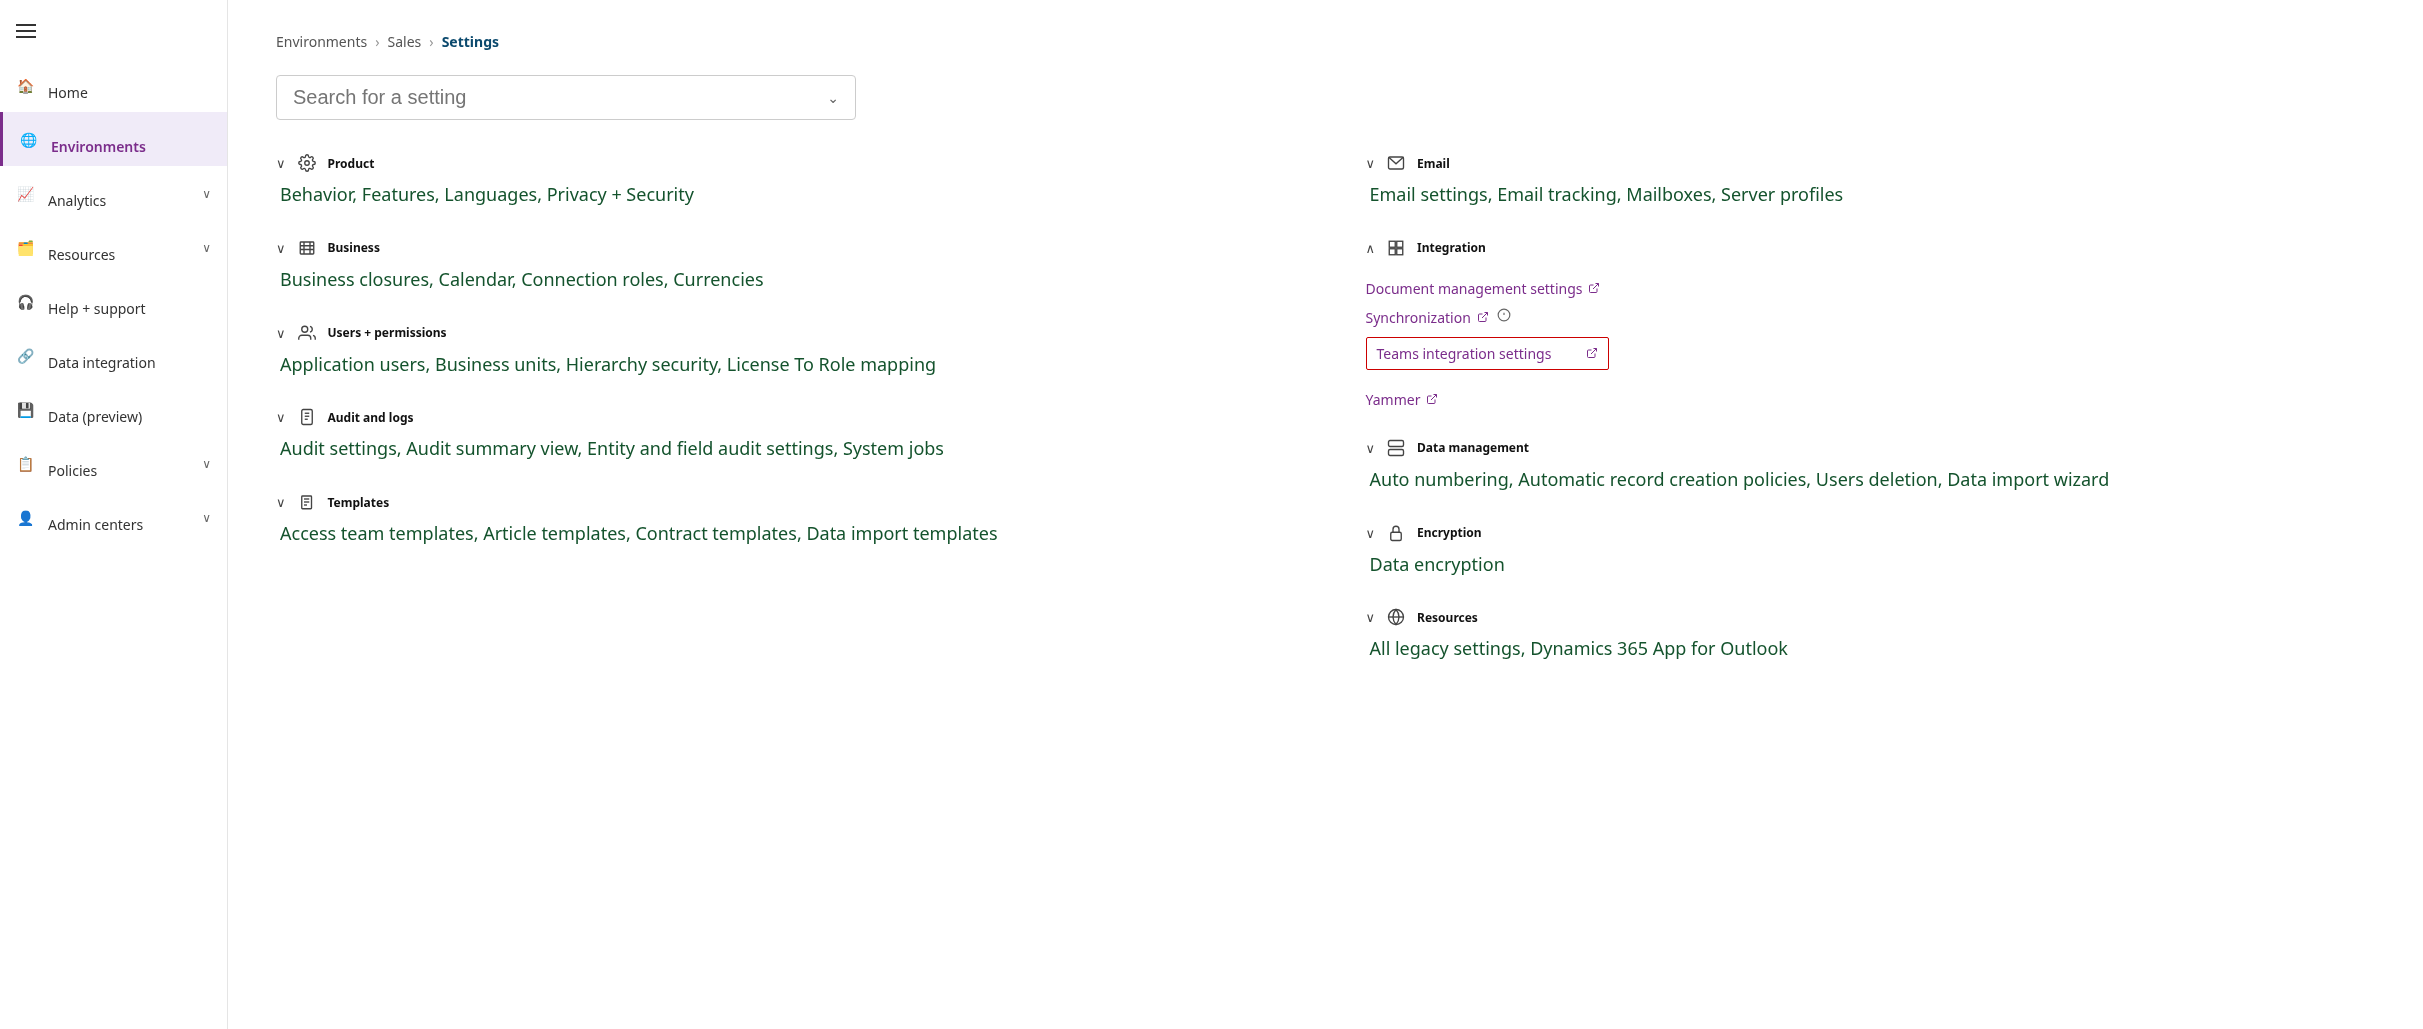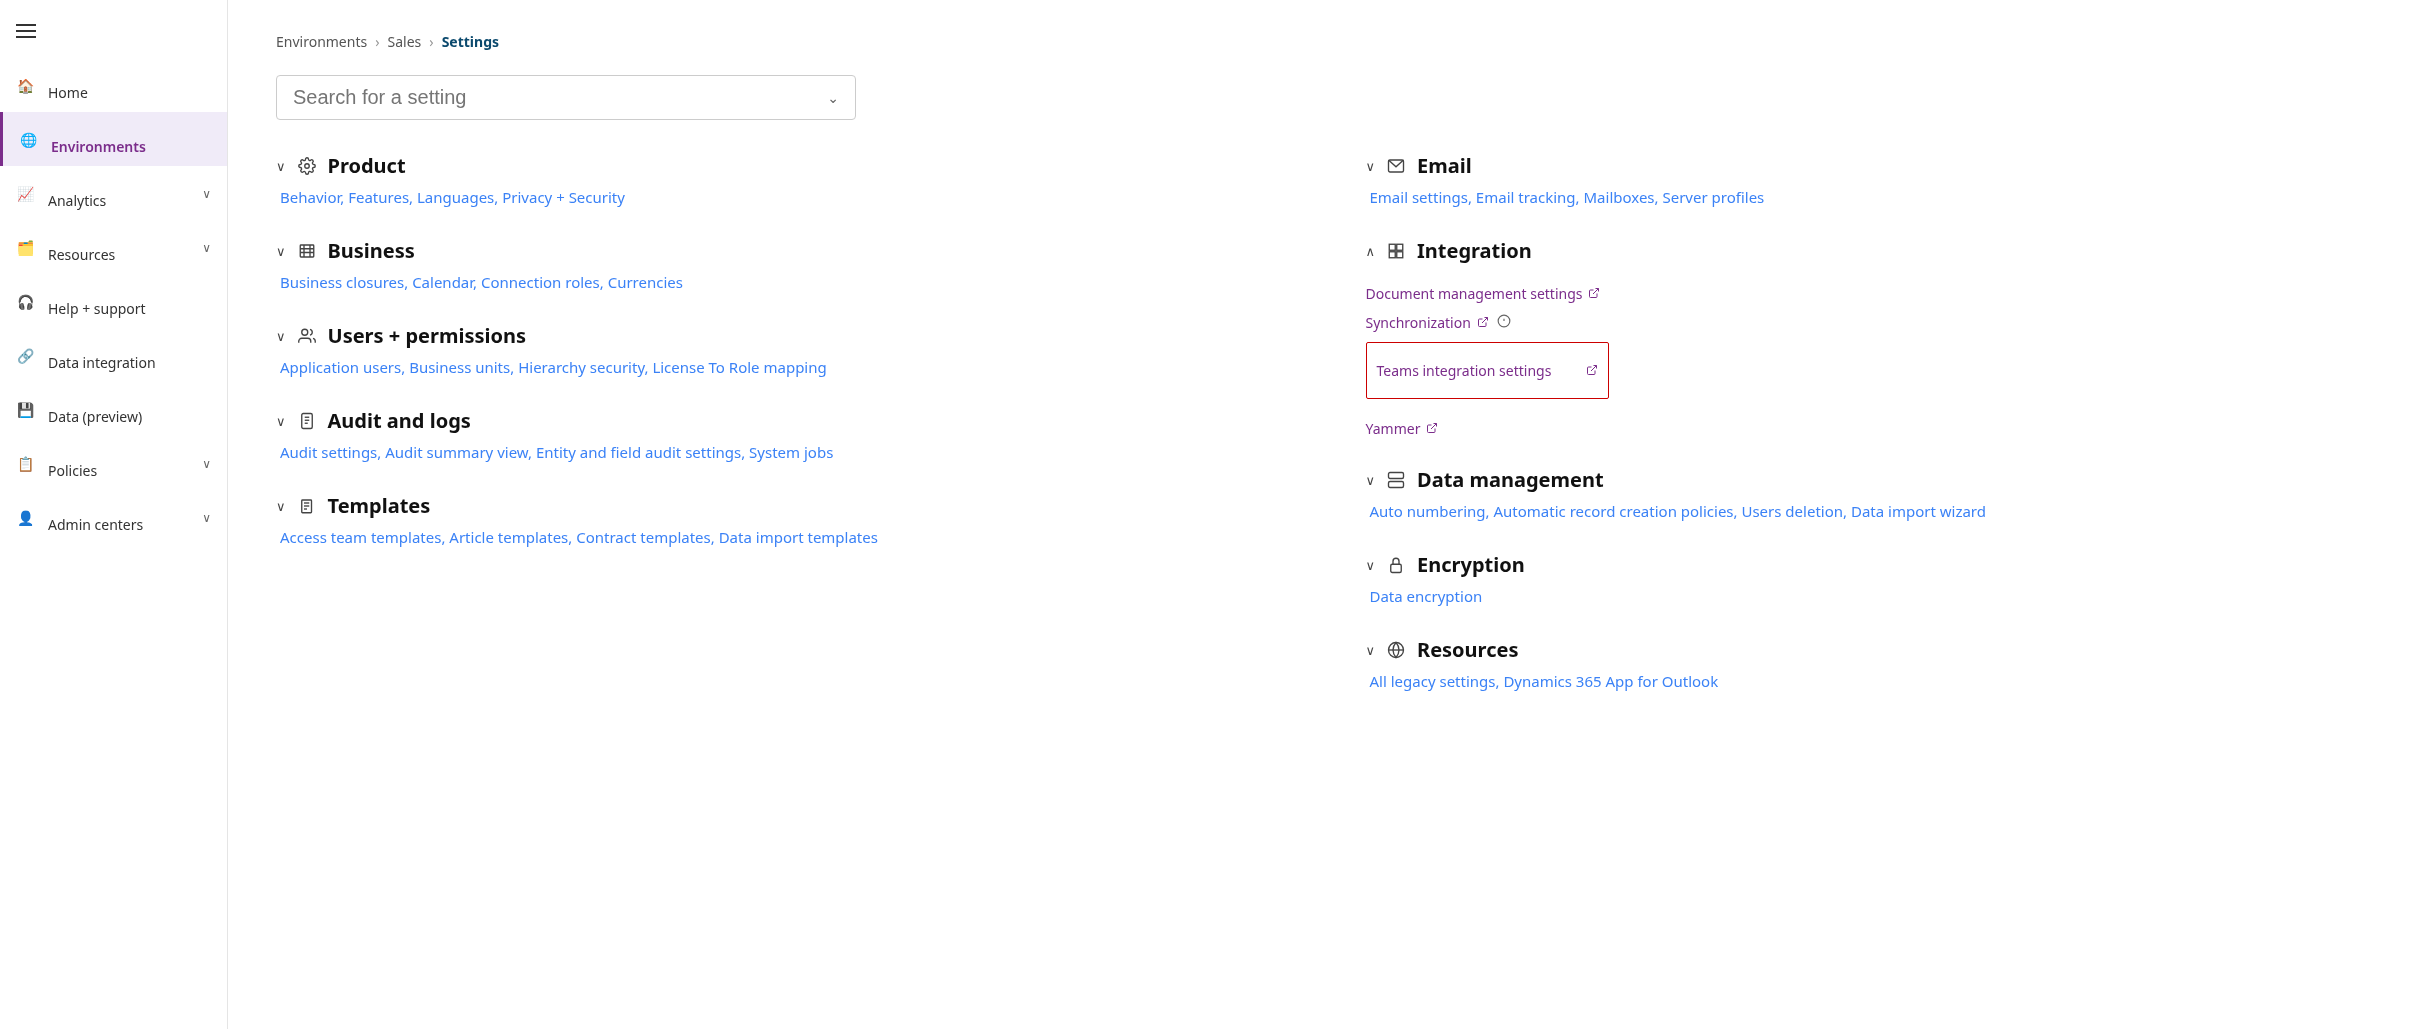--- a/index.html
+++ b/index.html
@@ -114,44 +114,44 @@
     .section-header .collapse-arrow { font-size: 13px; color: #444; }
     .section-icon {
       width: 22px;
       height: 22px;
       display: flex;
       align-items: center;
       justify-content: center;
       font-size: 16px;
     }
     .section-title {
-      font-size: 20px;
+      font-size: 12px;
       font-weight: 700;
       color: #111;
     }
     .section-items {
-      font-size: 15px;
-      color: #3b82f6;
+      font-size: 18px;
+      color: #14532d;
       padding-left: 4px;
       line-height: 1.6;
     }
 
     
     .link-item {
       display: flex;
       align-items: center;
       gap: 6px;
       color: #7b2d8b;
       font-size: 14px;
       margin-bottom: 10px;
       cursor: pointer;
     }
     .link-item.highlighted {
       border: 1.5px solid #cc0000;
-      padding: 18px 10px;
+      padding: 6px 10px;
       border-radius: 2px;
       display: inline-flex;
       gap: 35px;
     }
     .info-icon {
       color: #666;
       font-size: 13px;
       margin-left: 2px;
     }
     .integration-links { padding-left: 0; margin-top: 20px; }

